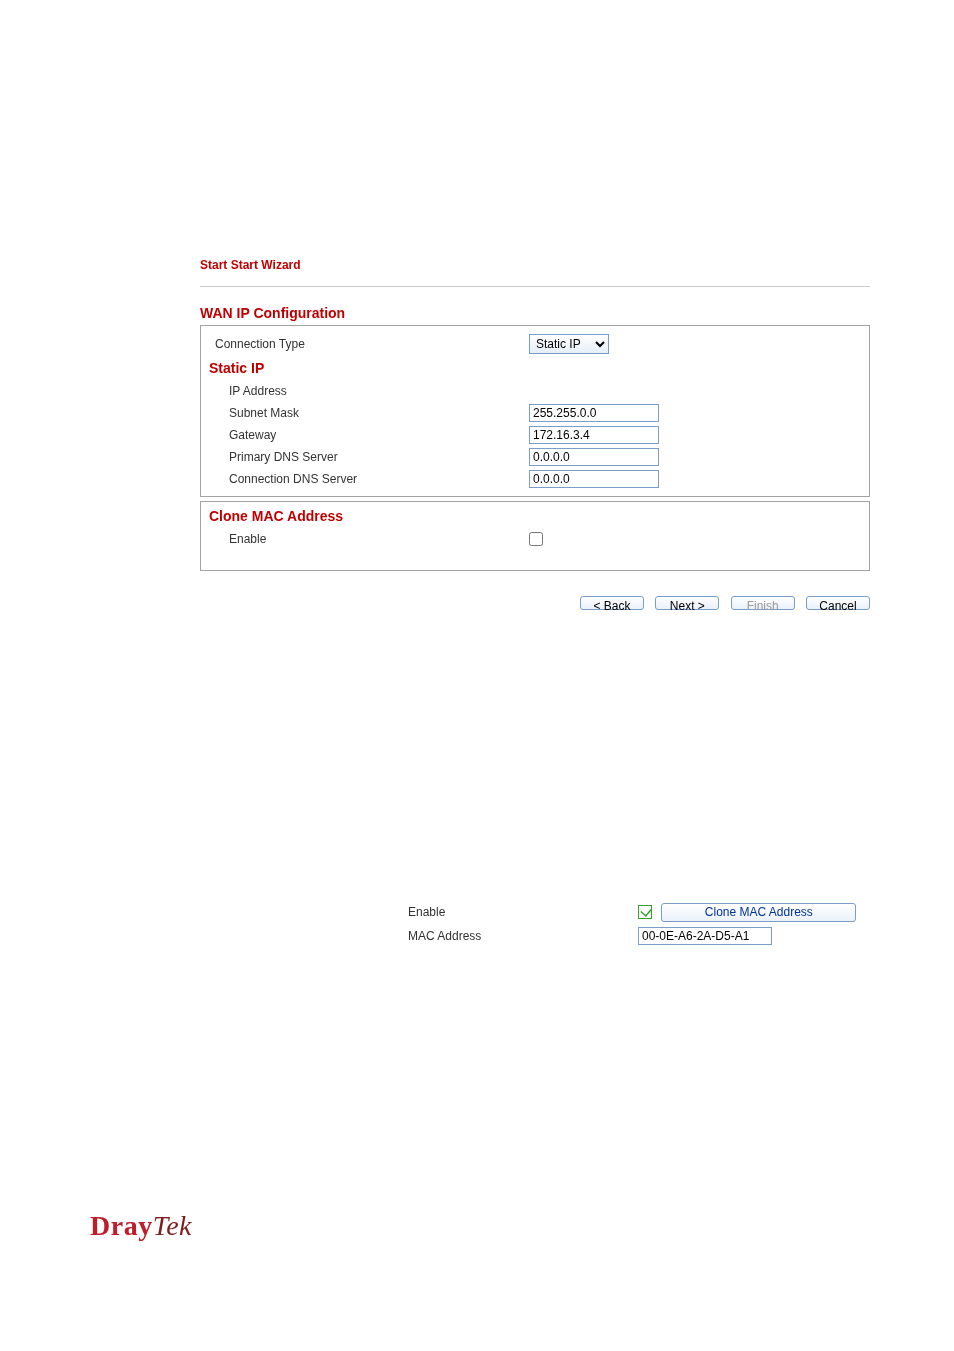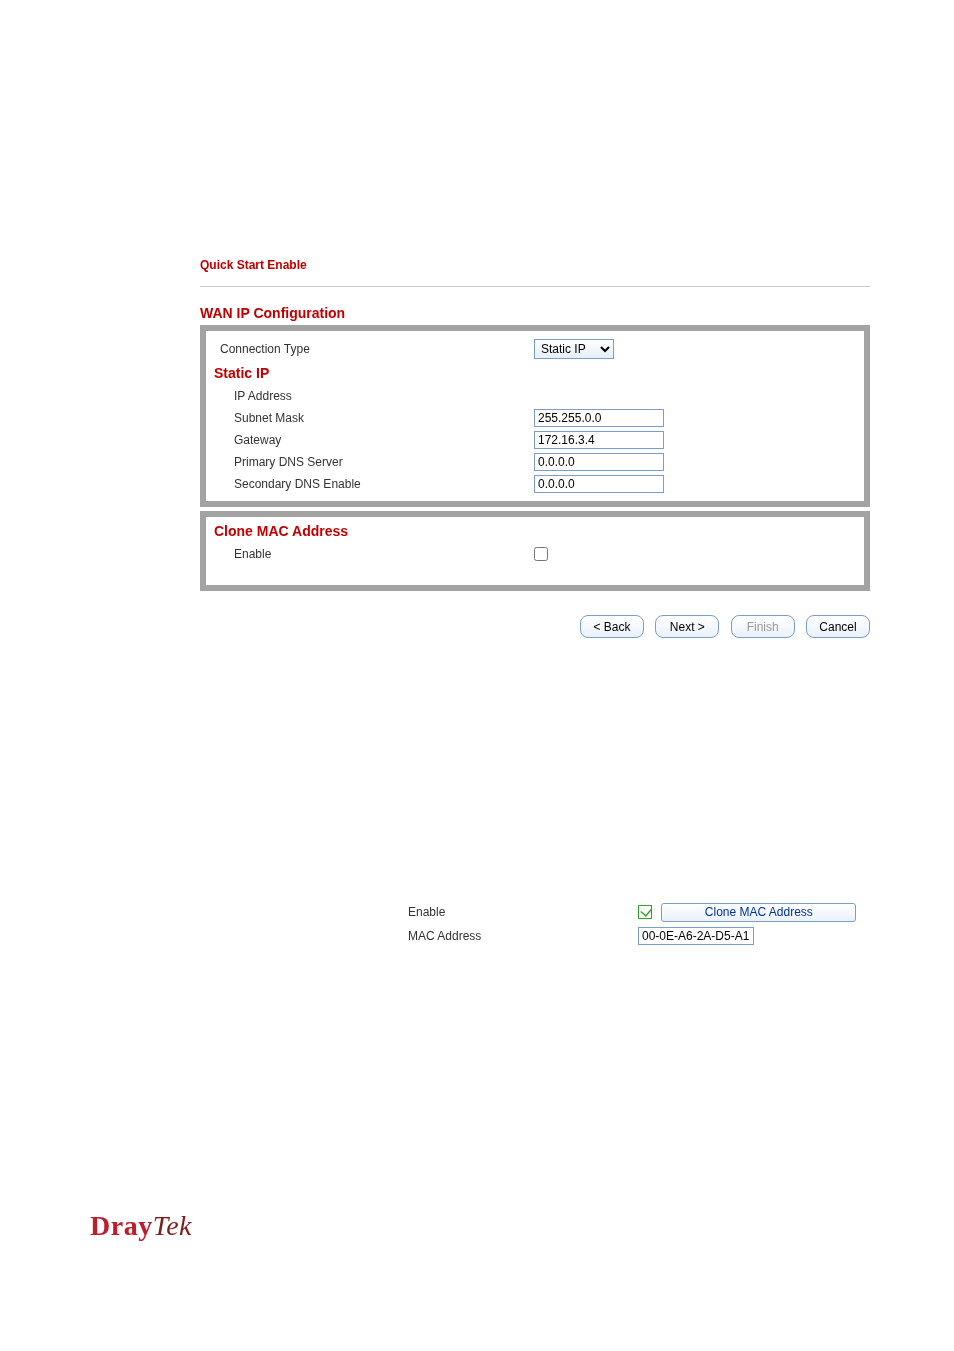--- a/index.html
+++ b/index.html
@@ -29,21 +29,21 @@
       border-top: 1px solid #ccc;
       margin-bottom: 18px;
     }
     .section-title {
       color: #c00000;
       font-weight: bold;
       font-size: 14px;
       margin-bottom: 4px;
     }
     .box {
-      border: 6px solid #a3a3a3;
+      border: 1px solid #a3a3a3;
       padding: 6px 8px 6px 8px;
       margin-bottom: 4px;
     }
     .row {
       display: flex;
       align-items: center;
       min-height: 22px;
       padding: 2px 0;
     }
     .row-label {
@@ -76,24 +76,24 @@
       border: 1px solid #7a9ec9;
       vertical-align: middle;
     }
     .buttons {
       text-align: right;
       margin-top: 24px;
     }
     .btn {
       display: inline-block;
       width: 64px;
-      height: 23px;
-      font-size: 12px;
-      border: 1px solid #7a9ec9;
-      border-radius: 8px;
+      height: 14px;
+      font-size: 12px;
+      border: 1px solid #7a9ec9;
+      border-radius: 3px;
       background: linear-gradient(#fff, #eaf1fa);
       margin-left: 8px;
       cursor: pointer;
       vertical-align: middle;
       line-height: 18px;
       text-align: center;
       color: #000;
     }
     .btn.disabled {
       color: #9b9b9b;
@@ -147,21 +147,21 @@
       position: absolute;
       left: 2px;
       top: -1px;
       width: 8px;
       height: 10px;
       border: solid #33a02c;
       border-width: 0 2px 2px 0;
       transform: rotate(40deg) scale(0.75);
     }
     input.mac-field {
-      width: 116px;
+      width: 134px;
       font-size: 12px;
       padding: 1px 3px;
       border: 1px solid #7a9ec9;
       font-family: inherit;
     }
 
     
     .logo {
       position: absolute;
       left: 90px;
@@ -176,21 +176,21 @@
       color: #7f1d1d;
       font-style: italic;
       font-weight: normal;
     }
   </style>
 </head>
 <body>
 
 <div class="main-panel">
 
-  <div class="wizard-title">Quick Start Enable</div>
+  <div class="wizard-title">Start Start Wizard</div>
   <hr class="hr">
 
   <div class="section-title">WAN IP Configuration</div>
 
   <div class="box">
     <div class="row">
       <div class="row-label">Connection Type</div>
       <div class="row-input conn-type-wrap">
         <select class="conn-type">
           <option>Static IP</option>
@@ -219,21 +219,21 @@
     </div>
 
     <div class="row">
       <div class="row-label indent">Primary DNS Server</div>
       <div class="row-input">
         <input class="ip-field" type="text" value="0.0.0.0" style="">
       </div>
     </div>
 
     <div class="row">
-      <div class="row-label indent">Secondary DNS Enable</div>
+      <div class="row-label indent">Connection DNS Server</div>
       <div class="row-input">
         <input class="ip-field" type="text" value="0.0.0.0" style="">
       </div>
     </div>
   </div>
 
   <div class="box">
     <div class="section-title">Clone MAC Address</div>
     <div class="row">
       <div class="row-label indent">Enable</div>

